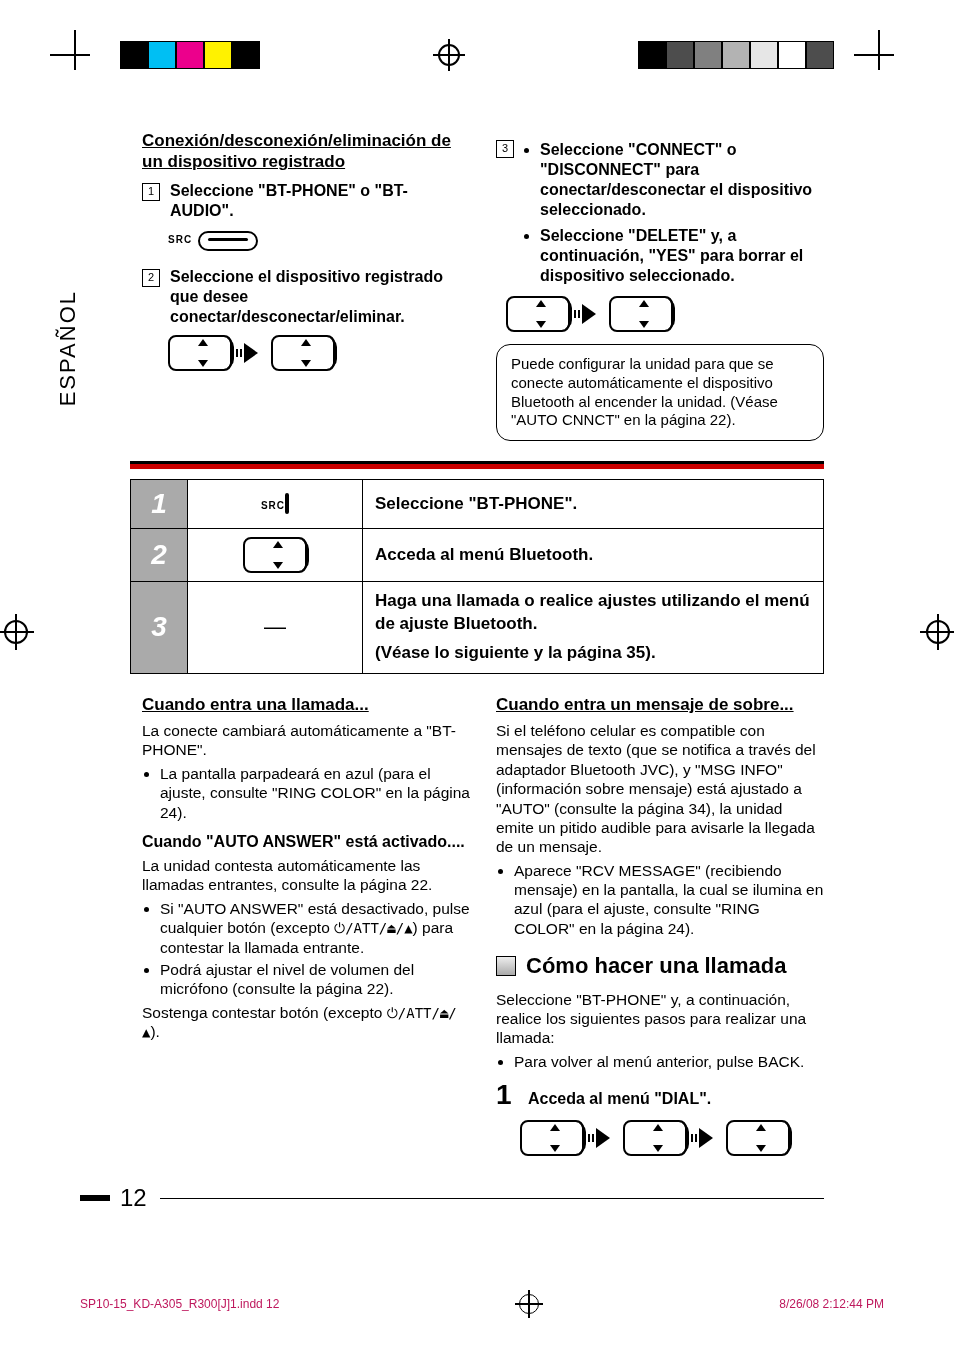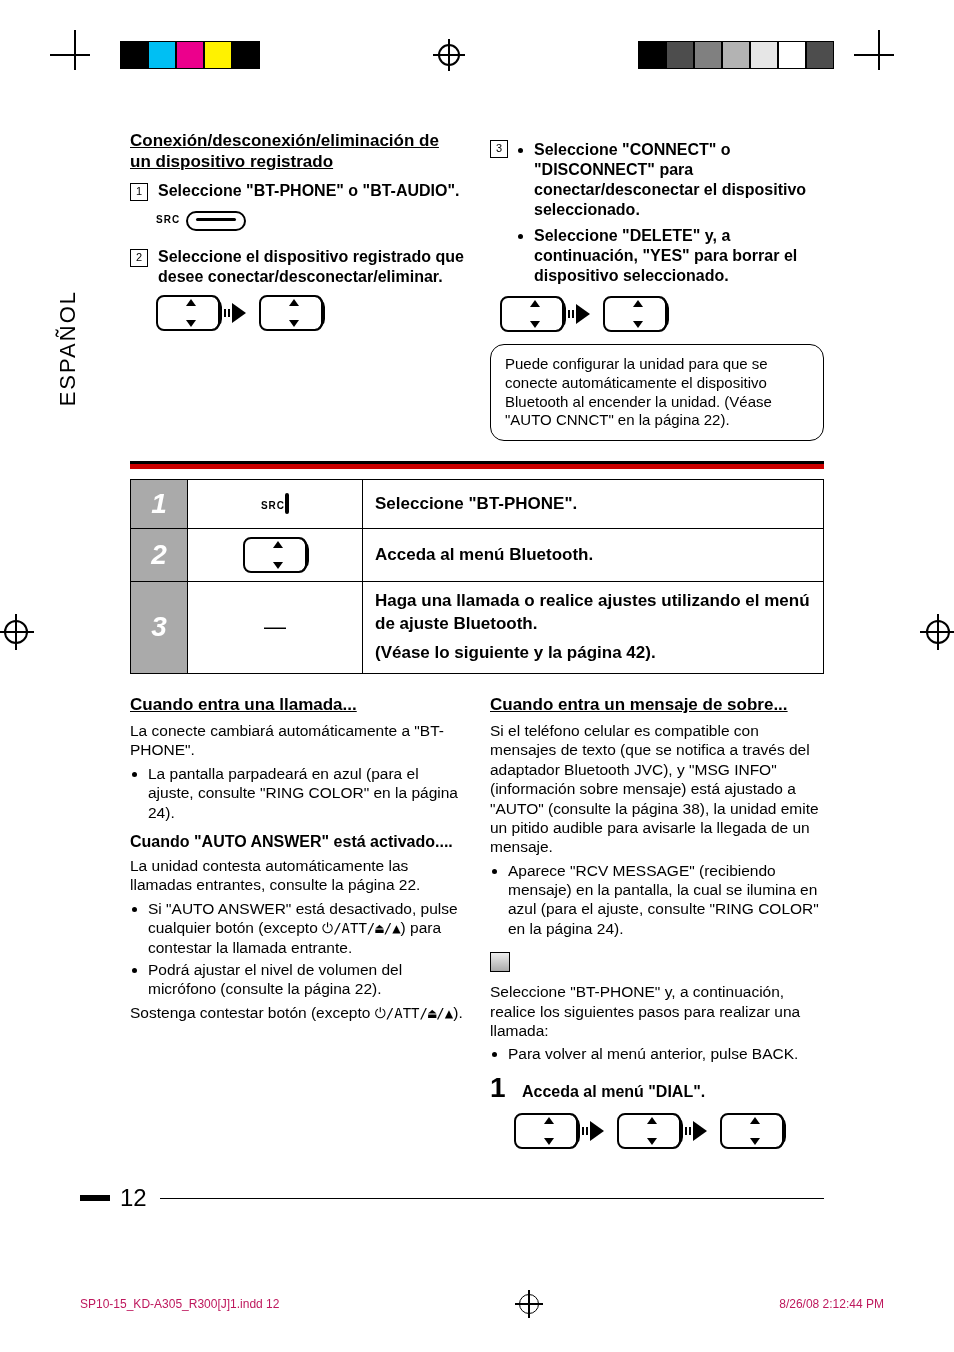--- a/index.html
+++ b/index.html
@@ -89,20 +89,21 @@
     left: -75px;
     top: 160px;
     writing-mode: vertical-rl;
     transform: rotate(180deg);
     font-size: 22px;
     letter-spacing: 2px;
   }
   .cols {
     display: flex;
     gap: 26px;
+    margin-left: 12px;
   }
   .col { flex: 1 1 0; font-size: 16px; line-height: 1.25; }
   .u-hd {
     font-weight: 700;
     text-decoration: underline;
     font-size: 17px;
     margin-bottom: 6px;
   }
   .step {
     display: flex;
@@ -448,21 +449,21 @@
         <td class="ctrl">
           <span class="ctrl-knob"><span class="tri up"></span><span class="tri dn"></span></span>
         </td>
         <td class="txt">Acceda al menú Bluetooth.</td>
       </tr>
       <tr>
         <td class="num">3</td>
         <td class="ctrl"><span class="em-dash">—</span></td>
         <td class="txt">
           <div>Haga una llamada o realice ajustes utilizando el menú de ajuste Bluetooth.</div>
-          <div style="margin-top:6px;">(Véase lo siguiente y la página 42).</div>
+          <div style="margin-top:6px;">(Véase lo siguiente y la página 35).</div>
         </td>
       </tr>
     </tbody>
       </table>
 
     <div class="cols">
       <div class="col">
         <div class="sub-u">Cuando entra una llamada...</div>
         <div class="body-p">La conecte cambiará automáticamente a "BT-PHONE".</div>
         <ul class="body-list">
@@ -478,27 +479,28 @@
           <li>Podrá ajustar el nivel de volumen del micrófono (consulte la página 22).</li>
         </ul>
 
         <div class="body-p">
           <span>Sostenga contestar botón (excepto </span><span class="glyph">⏻/ATT/⏏/▲</span><span>).</span>
         </div>
       </div>
 
       <div class="col">
         <div class="sub-u">Cuando entra un mensaje de sobre...</div>
-        <div class="body-p">Si el teléfono celular es compatible con mensajes de texto (que se notifica a través del adaptador Bluetooth JVC), y "MSG INFO" (información sobre mensaje) está ajustado a "AUTO" (consulte la página 38), la unidad emite un pitido audible para avisarle la llegada de un mensaje.</div>
+        <div class="body-p">Si el teléfono celular es compatible con mensajes de texto (que se notifica a través del adaptador Bluetooth JVC), y "MSG INFO" (información sobre mensaje) está ajustado a "AUTO" (consulte la página 34), la unidad emite un pitido audible para avisarle la llegada de un mensaje.</div>
         <ul class="body-list">
           <li>Aparece "RCV MESSAGE" (recibiendo mensaje) en la pantalla, la cual se ilumina en azul (para el ajuste, consulte "RING COLOR" en la página 24).</li>
         </ul>
 
         <div class="sq-head">
           <span class="sq"></span>
+          <span>Cómo hacer una llamada</span>
         </div>
         <div class="body-p" style="margin-top:10px;">Seleccione "BT-PHONE" y, a continuación, realice los siguientes pasos para realizar una llamada:</div>
         <ul class="body-list">
           <li>Para volver al menú anterior, pulse BACK.</li>
         </ul>
 
         <div class="step1-line">
           <span class="big1">1</span>
           <span>Acceda al menú "DIAL".</span>
         </div>

